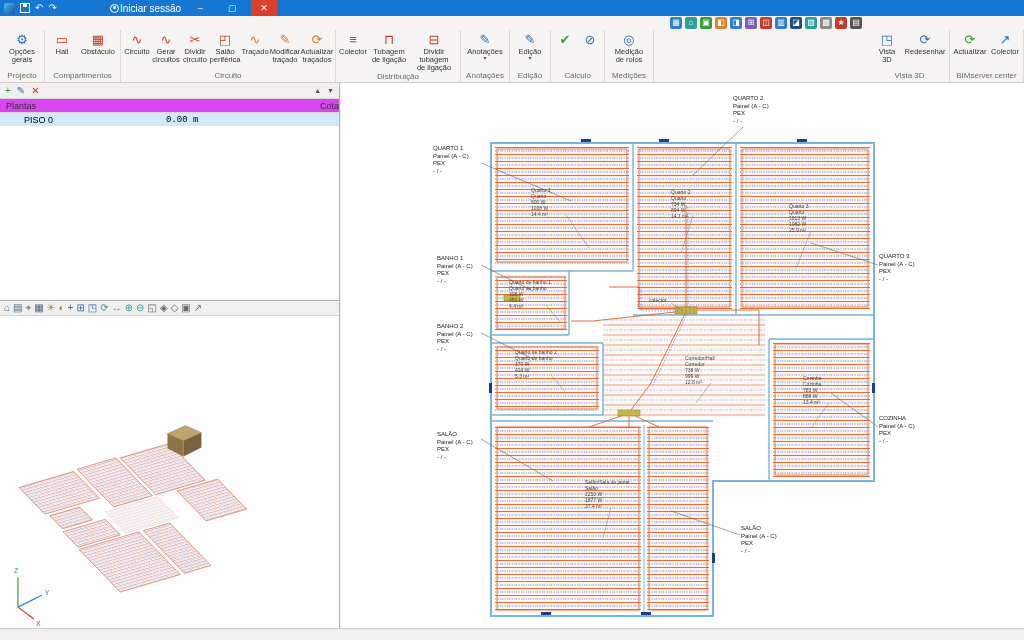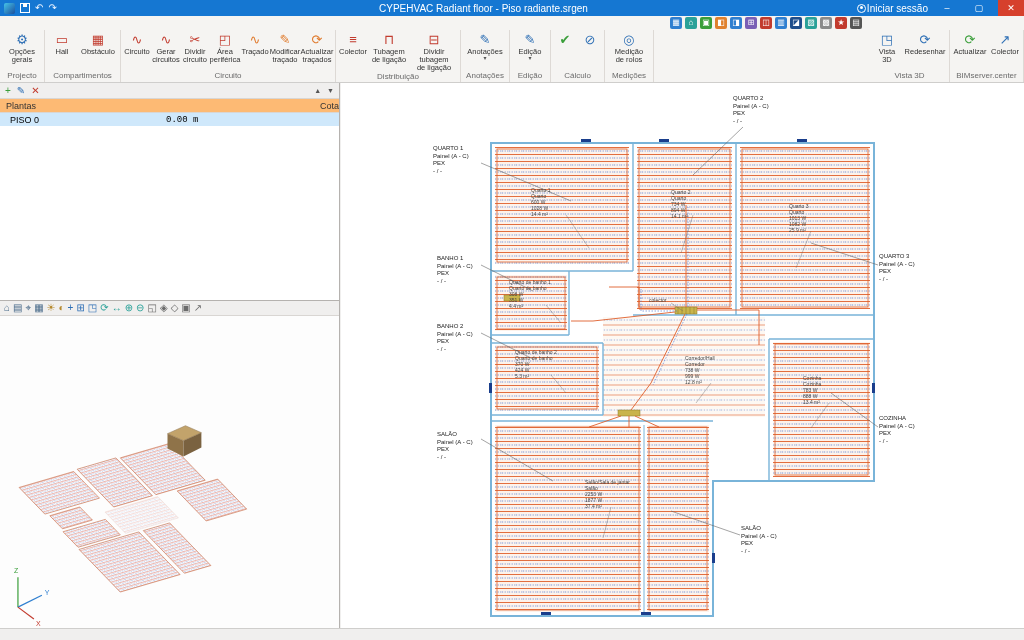--- a/index.html
+++ b/index.html
@@ -41,26 +41,26 @@
   .w24{width:24px}.w30{width:30px}.w32{width:32px}.w36{width:36px}.w40{width:40px}.w44{width:44px}.w48{width:48px}
   .c-red{color:#c23b2e}.c-org{color:#e07b2e}.c-blu{color:#2e6fb5}.c-grn{color:#3a9e3a}
   .rspacer { flex:1; }
 
   
   .left-panel { position:absolute; top:83px; left:0; width:340px; bottom:12px; background:#fff; border-right:1px solid #b5b2af; display:flex; flex-direction:column; }
   .levels { height:218px; border-bottom:1px solid #b5b2af; display:flex; flex-direction:column; background:#fff; }
   .lv-toolbar { height:16px; background:#f0efee; border-bottom:1px solid #d9d6d3; display:flex; align-items:center; gap:6px; padding:0 5px; font-size:10px; }
   .lvbtn { cursor:default; line-height:12px; }
   .lv-sp { flex:1; }
-  .lv-header { height:14px; background:#fdba74; border-bottom:1px solid #d9d6d3; display:flex; font-size:9px; color:#333; align-items:center;gap:45px; }
+  .lv-header { height:14px; background:#d946ef; border-bottom:1px solid #d9d6d3; display:flex; font-size:9px; color:#333; align-items:center;gap:45px; }
   .lv-header .c1 { width:160px; padding-left:6px; }
   .lv-header .c2 { width:170px; text-align:right; }
   .lv-row { height:13px; display:flex; font-size:9px; align-items:center; }
   .lv-row.selected { background:#cfe8fb; }
-  .lv-row .c1 { width:160px; padding-left:10px; }
+  .lv-row .c1 { width:160px; padding-left:24px; }
   .lv-row .c2 { width:170px; padding-left:6px;font-family:Liberation Mono, monospace; }
 
   .viewer3d { flex:1; display:flex; flex-direction:column; background:#fdfdfd; }
   .vtb { height:15px; background:#f0efee; border-bottom:1px solid #d9d6d3; display:flex; align-items:center; gap:3px; padding:0 4px; font-size:10px; }
   .vtb span { line-height:12px; }
   .vtb span:nth-child(-n+4){ color:#4a6b8a; }
   .vtb span:nth-child(n+5):nth-child(-n+6){ color:#b5892e; }
   .vtb span:nth-child(n+7):nth-child(-n+9){ color:#2e6fb5; }
   .vtb span:nth-child(n+10):nth-child(-n+13){ color:#2aa198; }
   .vtb span:nth-child(n+14){ color:#6b6b6b; }
@@ -80,21 +80,20 @@
 
 <div class="app">
 
   <div class="titlebar">
     <div class="tb-left">
       <span class="appicon"></span>
       <span class="floppy"></span>
       <span class="tbglyph">↶</span>
       <span class="tbglyph">↷</span>
     </div>
-    <div class="tb-title">CYPEHVAC Radiant floor - Piso radiante.srgen</div>
     <div class="tb-right">
       <div class="signin">
         <span class="person"></span>
         <span>Iniciar sessão</span>
       </div>
       <div class="winbtn">–</div>
       <div class="winbtn">▢</div>
       <div class="winbtn close">✕</div>
     </div>
   </div>
@@ -153,21 +152,21 @@
           <span class="lb">Gerar
 circuitos</span>
         </div>
         <div class="rbtn">
           <span class="ic c-red">✂</span>
           <span class="lb">Dividir
 circuito</span>
         </div>
         <div class="rbtn w30">
           <span class="ic c-red">◰</span>
-          <span class="lb">Área
+          <span class="lb">Salão
 periférica</span>
         </div>
         <div class="rbtn">
           <span class="ic c-org">∿</span>
           <span class="lb">Traçado</span>
         </div>
         <div class="rbtn w30">
           <span class="ic c-org">✎</span>
           <span class="lb">Modificar
 traçado</span>

